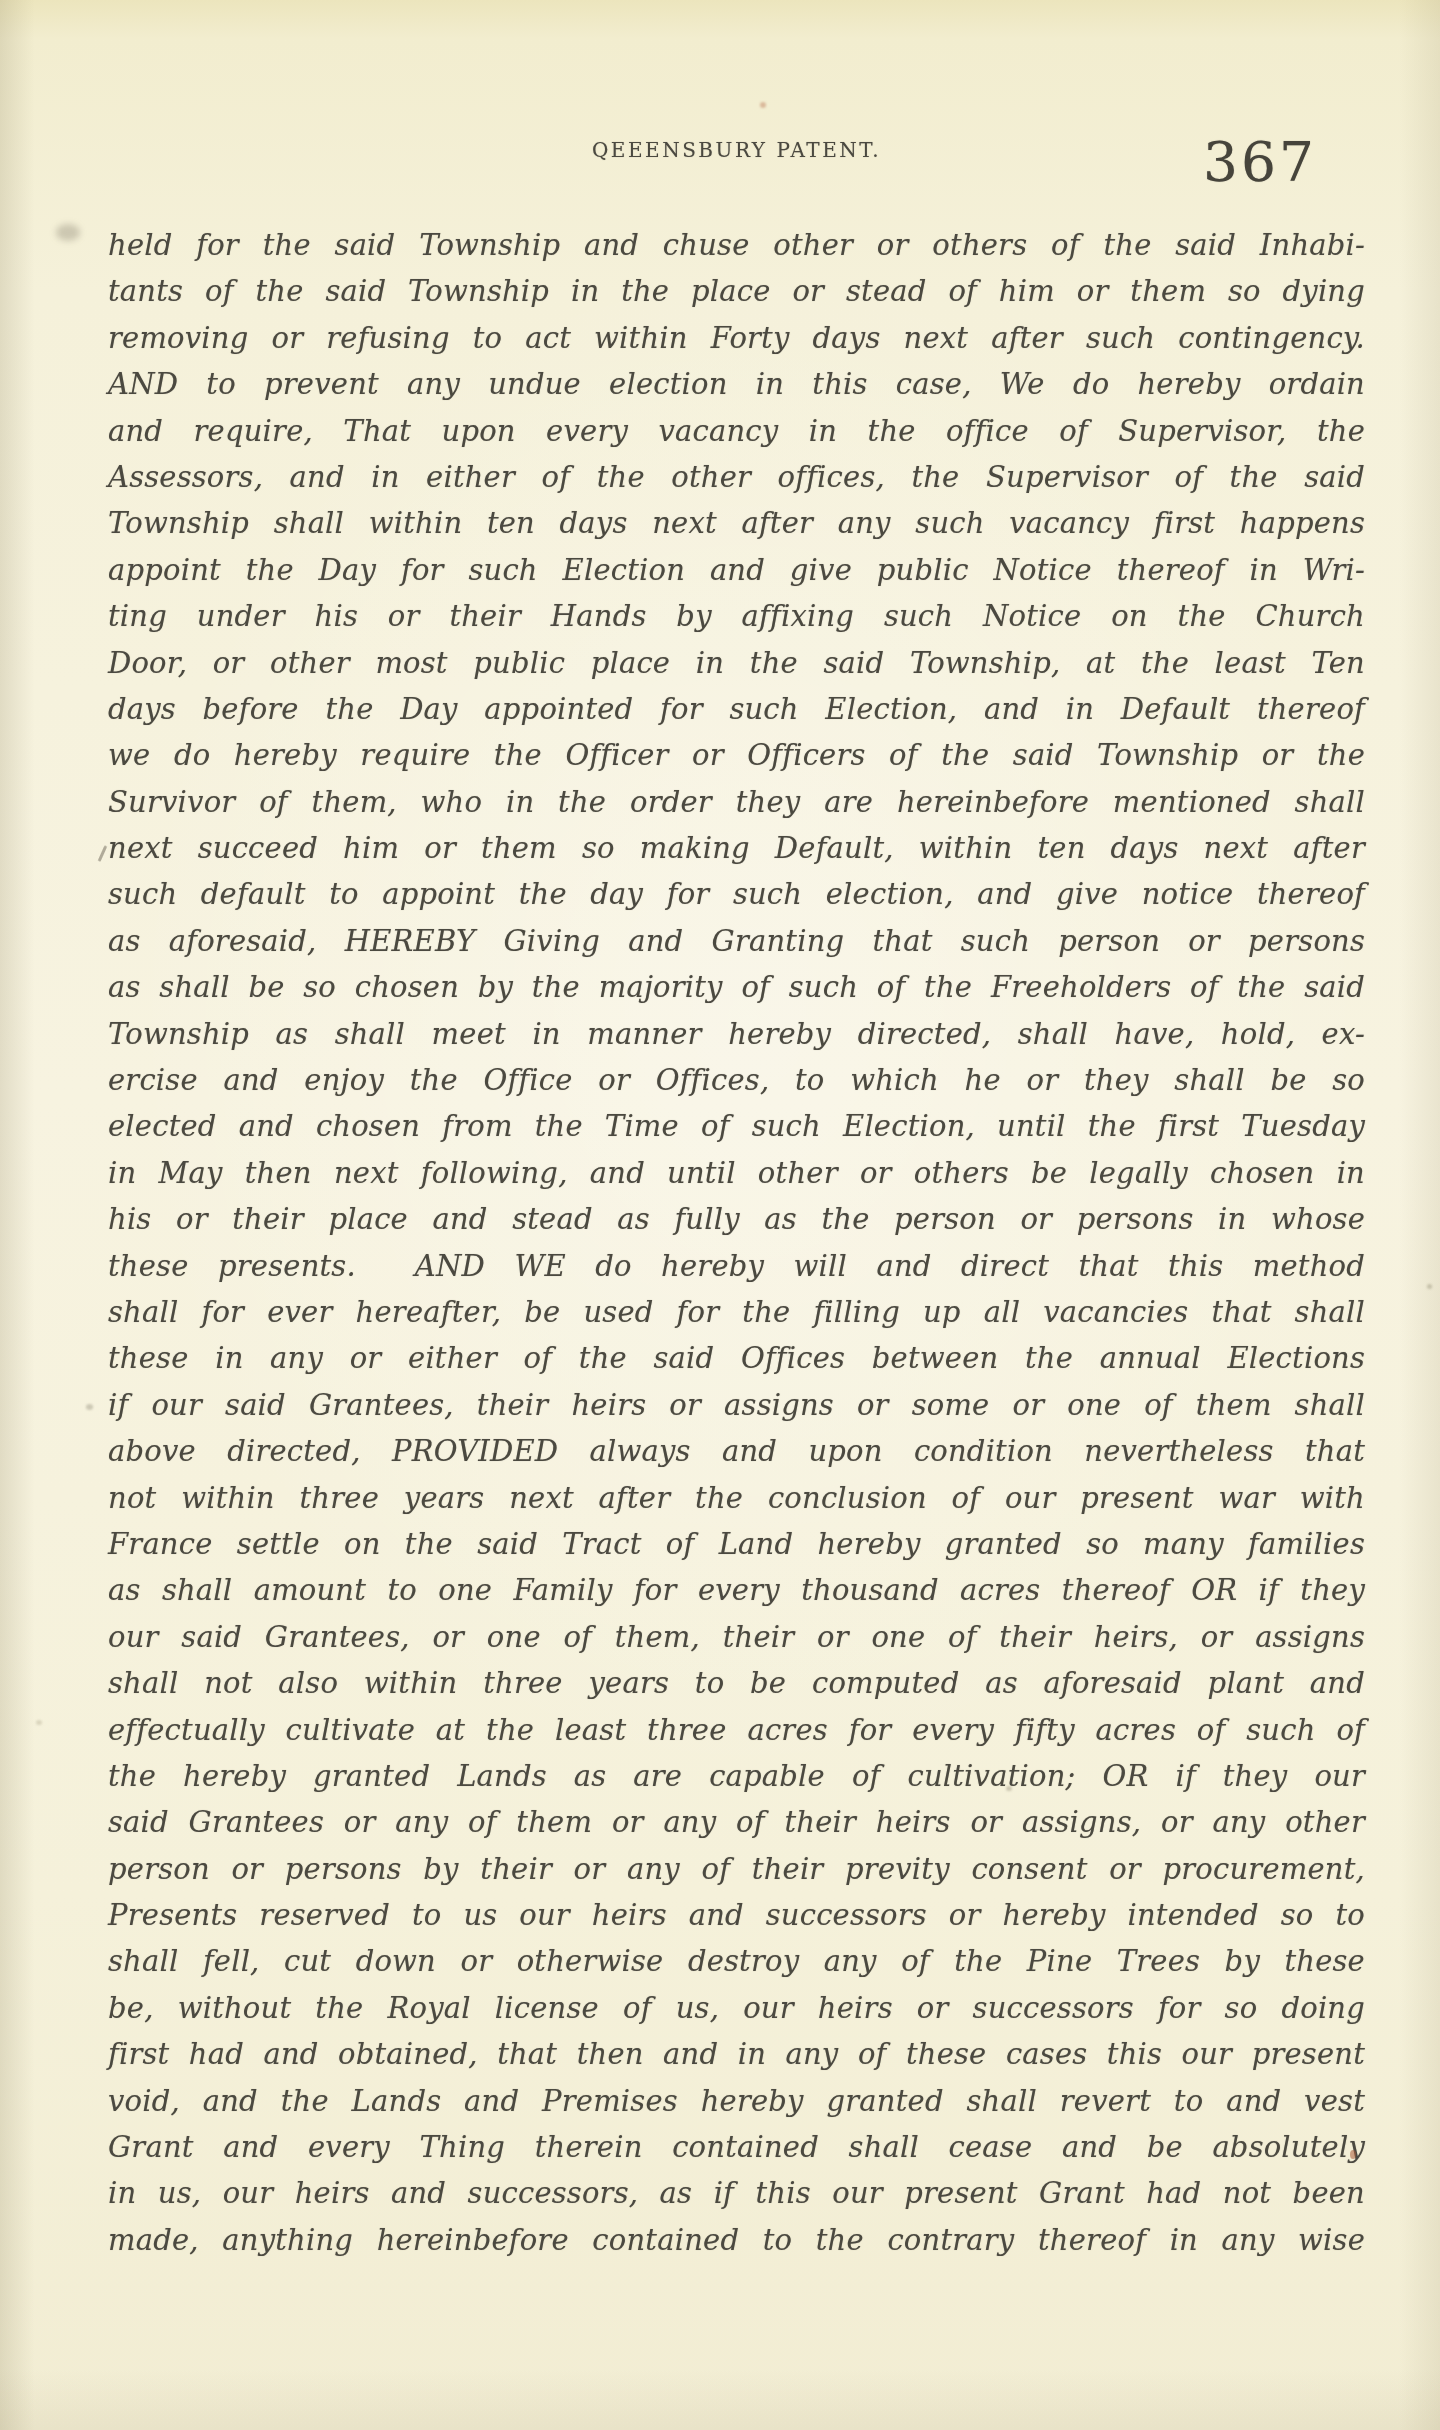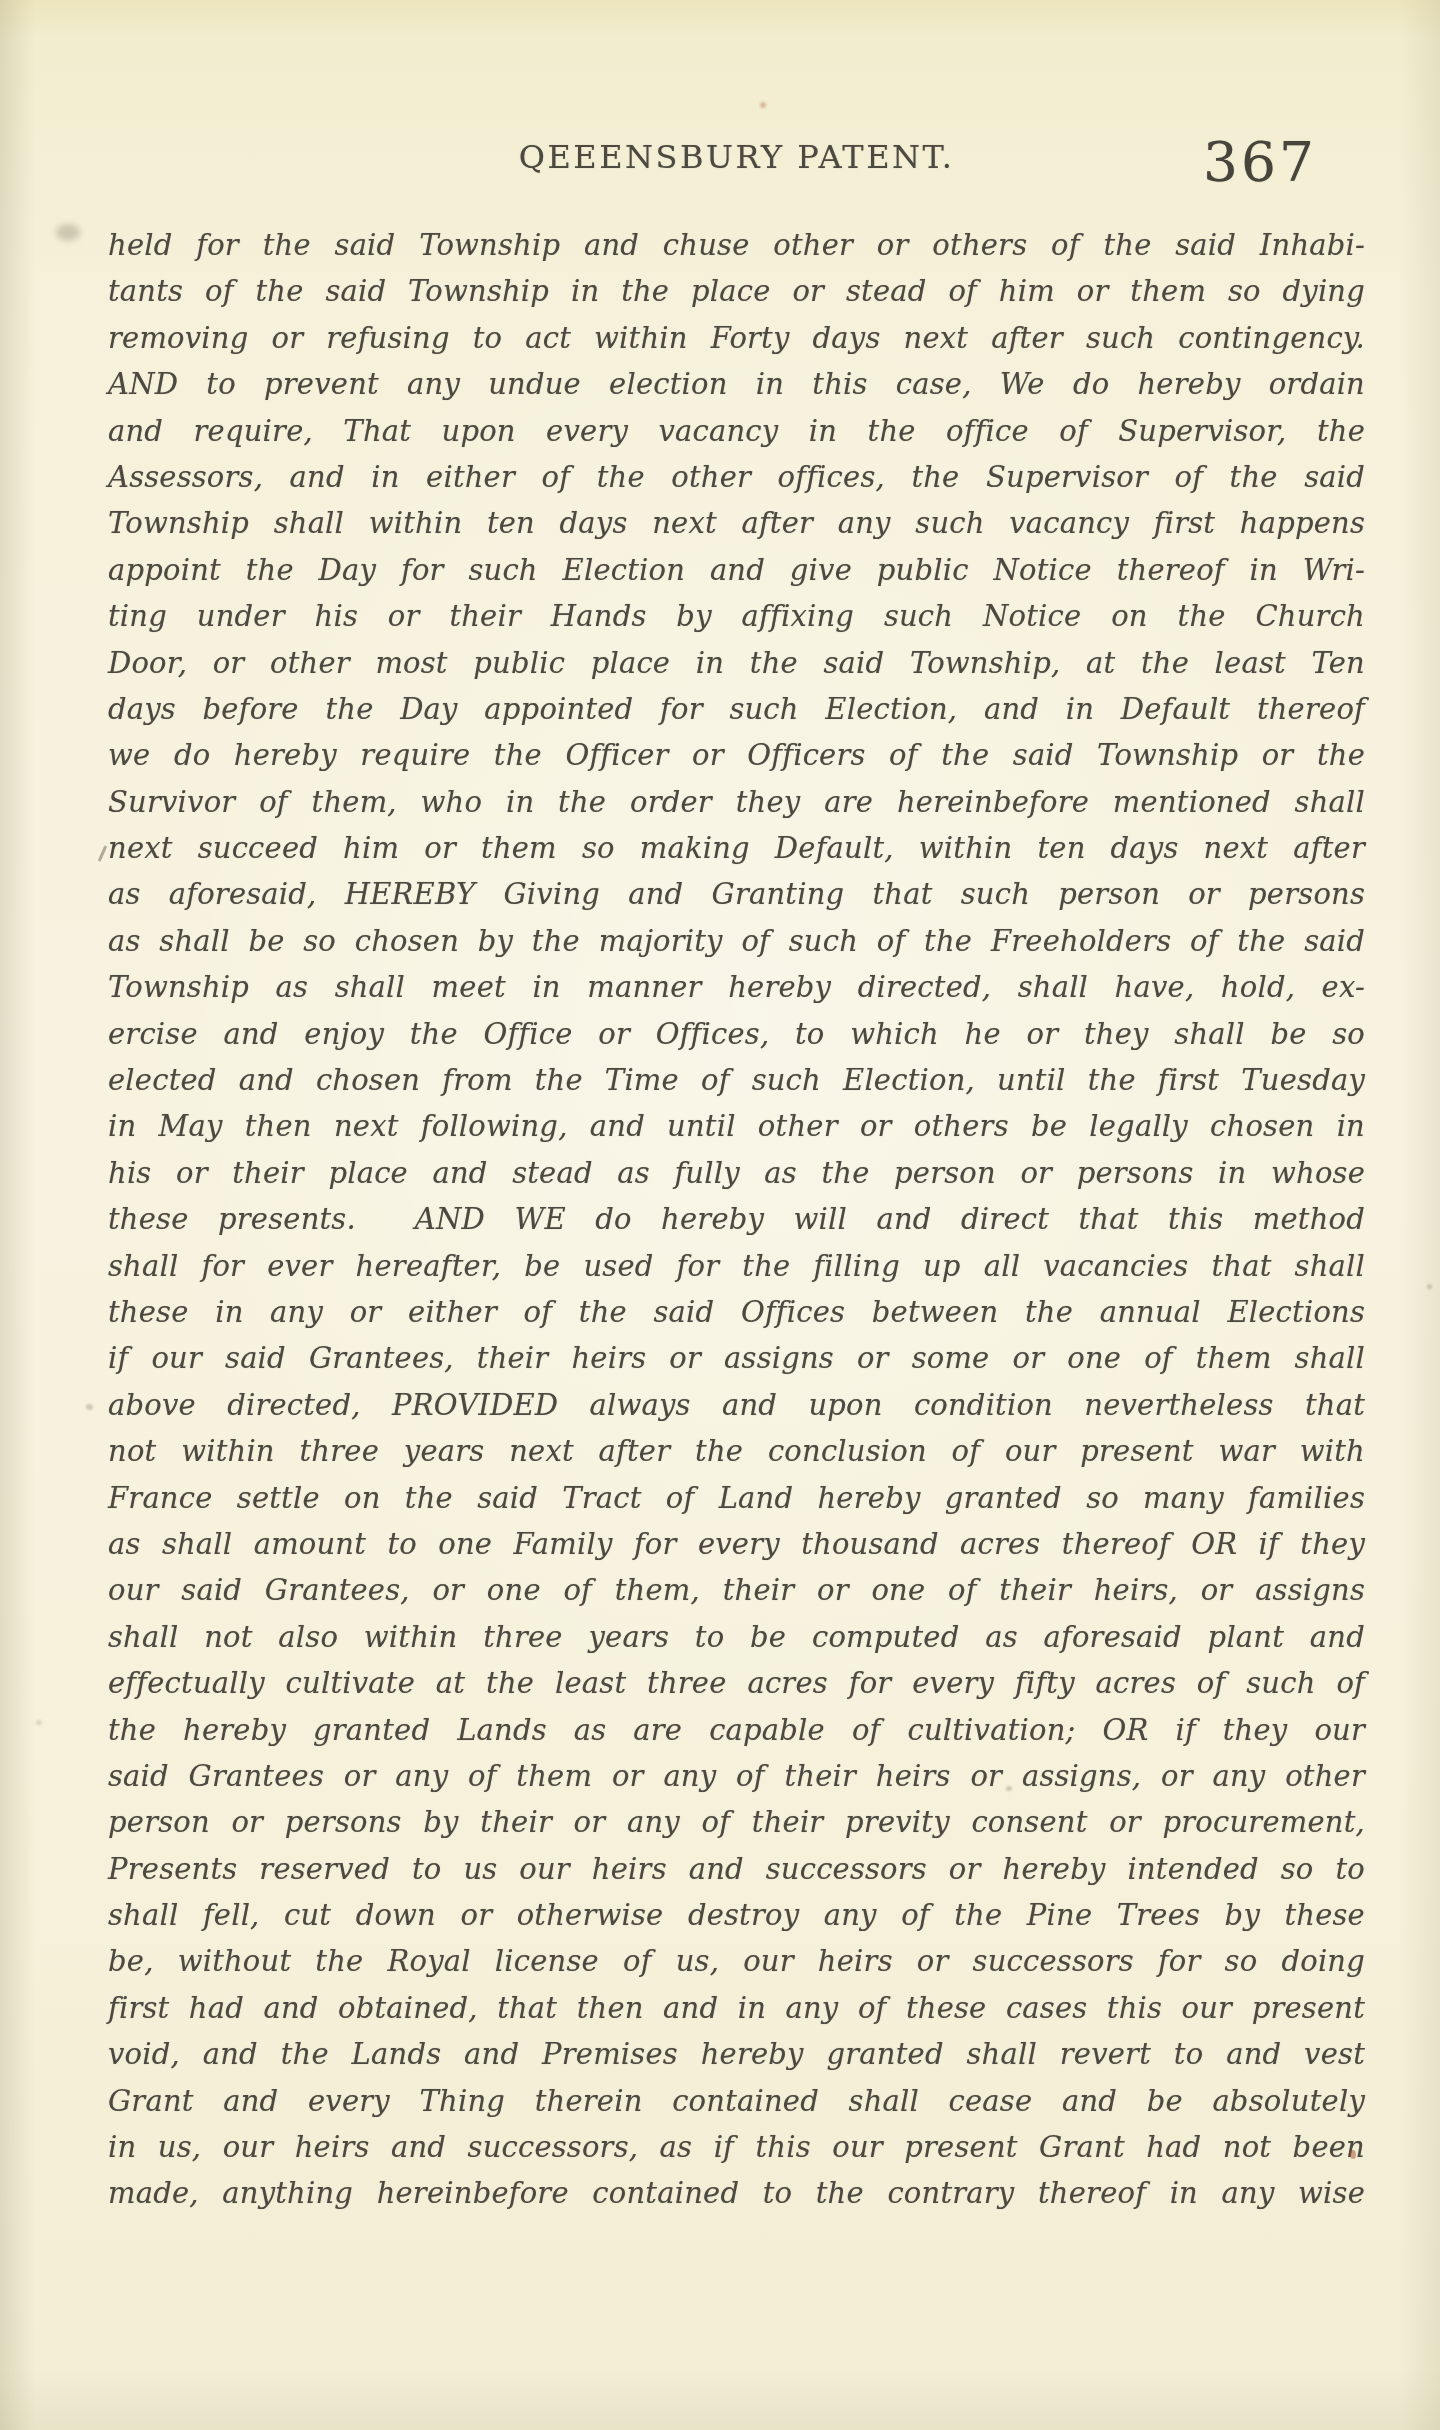--- a/index.html
+++ b/index.html
@@ -27,21 +27,21 @@
       linear-gradient(90deg, rgba(138,128,92,0.20), rgba(138,128,92,0.0) 2.4%),
       linear-gradient(270deg, rgba(150,138,100,0.14), rgba(150,138,100,0.0) 2.8%),
       linear-gradient(0deg, rgba(150,138,100,0.10), rgba(150,138,100,0.0) 2.5%);
   }
   .running-head{
     position:absolute;top:130px;left:108px;width:1257px;height:60px;
   }
   .head-title{
     position:absolute;left:0;right:0;top:8px;
     text-align:center;
-    font-size:32px;letter-spacing:2.5px;
+    font-size:20px;letter-spacing:2.5px;
     color:var(--ink);
     text-shadow:0 0 1px rgba(75,73,64,0.40);
   }
   .folio{
     position:absolute;right:48px;top:0;
     font-size:55px;letter-spacing:3px;
     color:#46443b;
     text-shadow:0 0 1px rgba(70,68,59,0.40);
   }
   .text-block{
@@ -85,20 +85,21 @@
       <div class="line">and require, That upon every vacancy in the office of Supervisor, the</div>
       <div class="line">Assessors, and in either of the other offices, the Supervisor of the said</div>
       <div class="line">Township shall within ten days next after any such vacancy first happens</div>
       <div class="line">appoint the Day for such Election and give public Notice thereof in Wri-</div>
       <div class="line">ting under his or their Hands by affixing such Notice on the Church</div>
       <div class="line">Door, or other most public place in the said Township, at the least Ten</div>
       <div class="line">days before the Day appointed for such Election, and in Default thereof</div>
       <div class="line">we do hereby require the Officer or Officers of the said Township or the</div>
       <div class="line">Survivor of them, who in the order they are hereinbefore mentioned shall</div>
       <div class="line">next succeed him or them so making Default, within ten days next after</div>
+      <div class="line">such default to appoint the day for such election, and give notice thereof</div>
       <div class="line">as aforesaid, HEREBY Giving and Granting that such person or persons</div>
       <div class="line">as shall be so chosen by the majority of such of the Freeholders of the said</div>
       <div class="line">Township as shall meet in manner hereby directed, shall have, hold, ex-</div>
       <div class="line">ercise and enjoy the Office or Offices, to which he or they shall be so</div>
       <div class="line">elected and chosen from the Time of such Election, until the first Tuesday</div>
       <div class="line">in May then next following, and until other or others be legally chosen in</div>
       <div class="line">his or their place and stead as fully as the person or persons in whose</div>
       <div class="line">these presents. &nbsp;AND WE do hereby will and direct that this method</div>
       <div class="line">shall for ever hereafter, be used for the filling up all vacancies that shall</div>
       <div class="line">these in any or either of the said Offices between the annual Elections</div>

